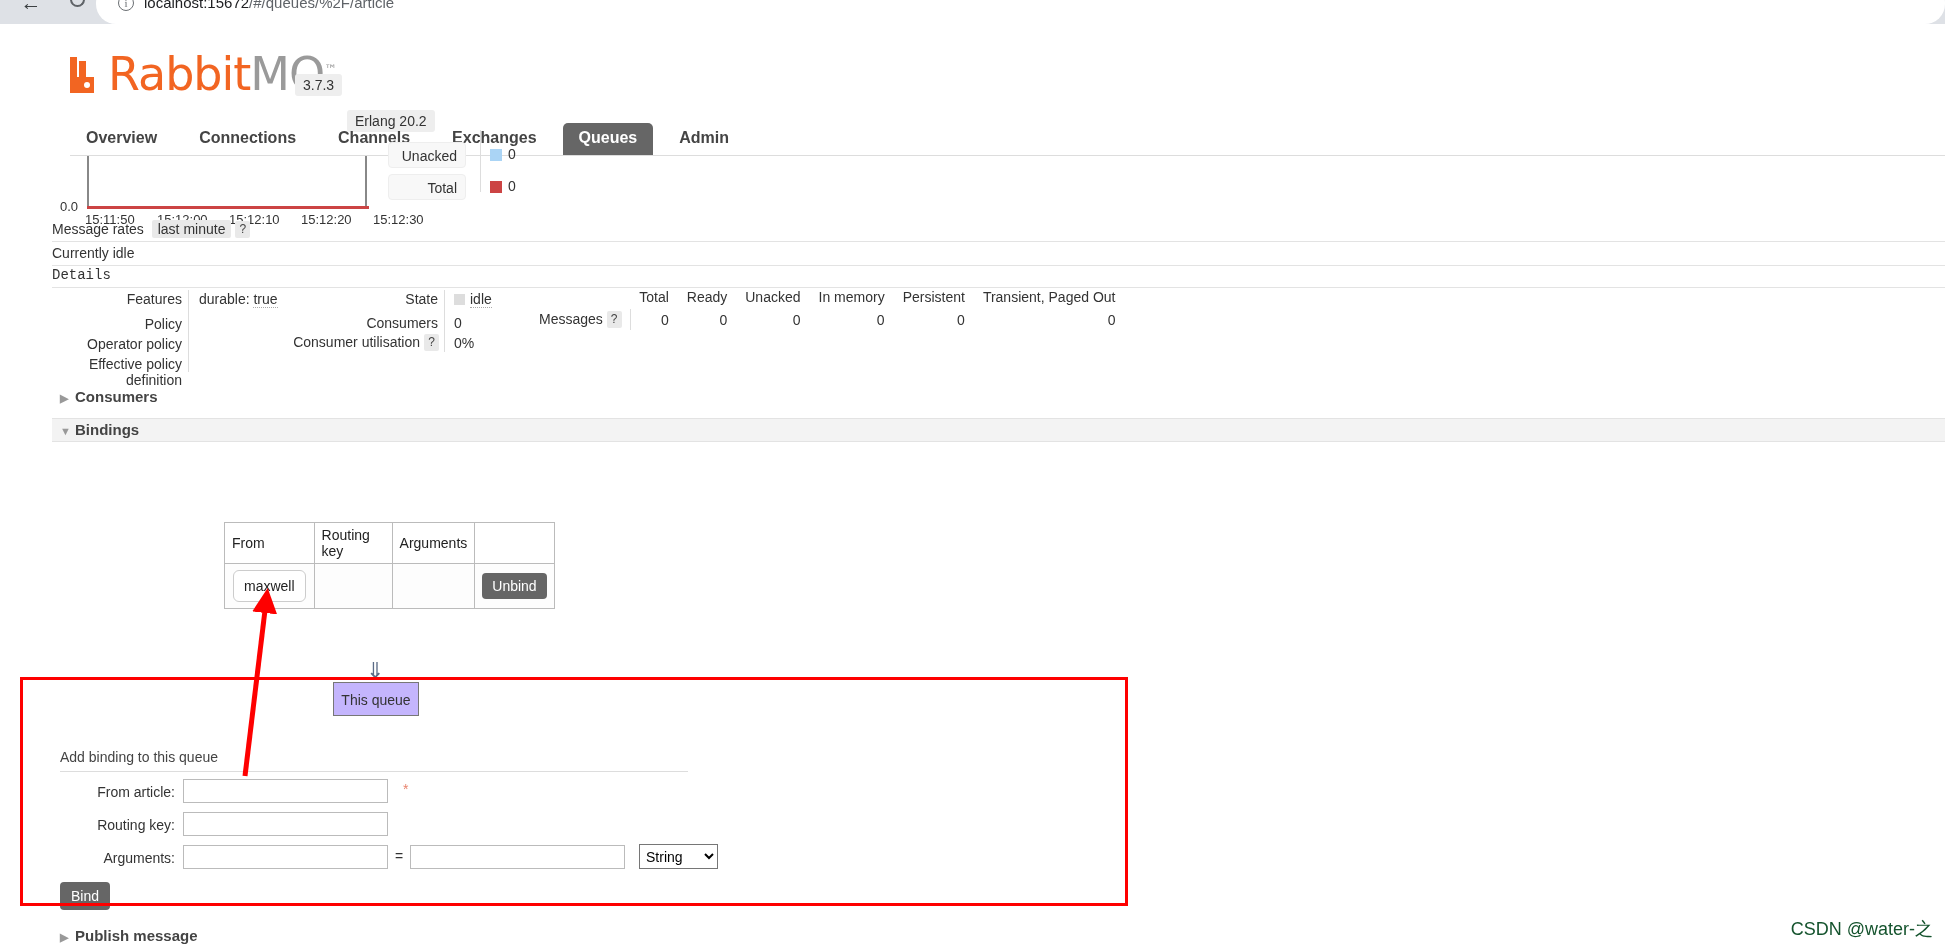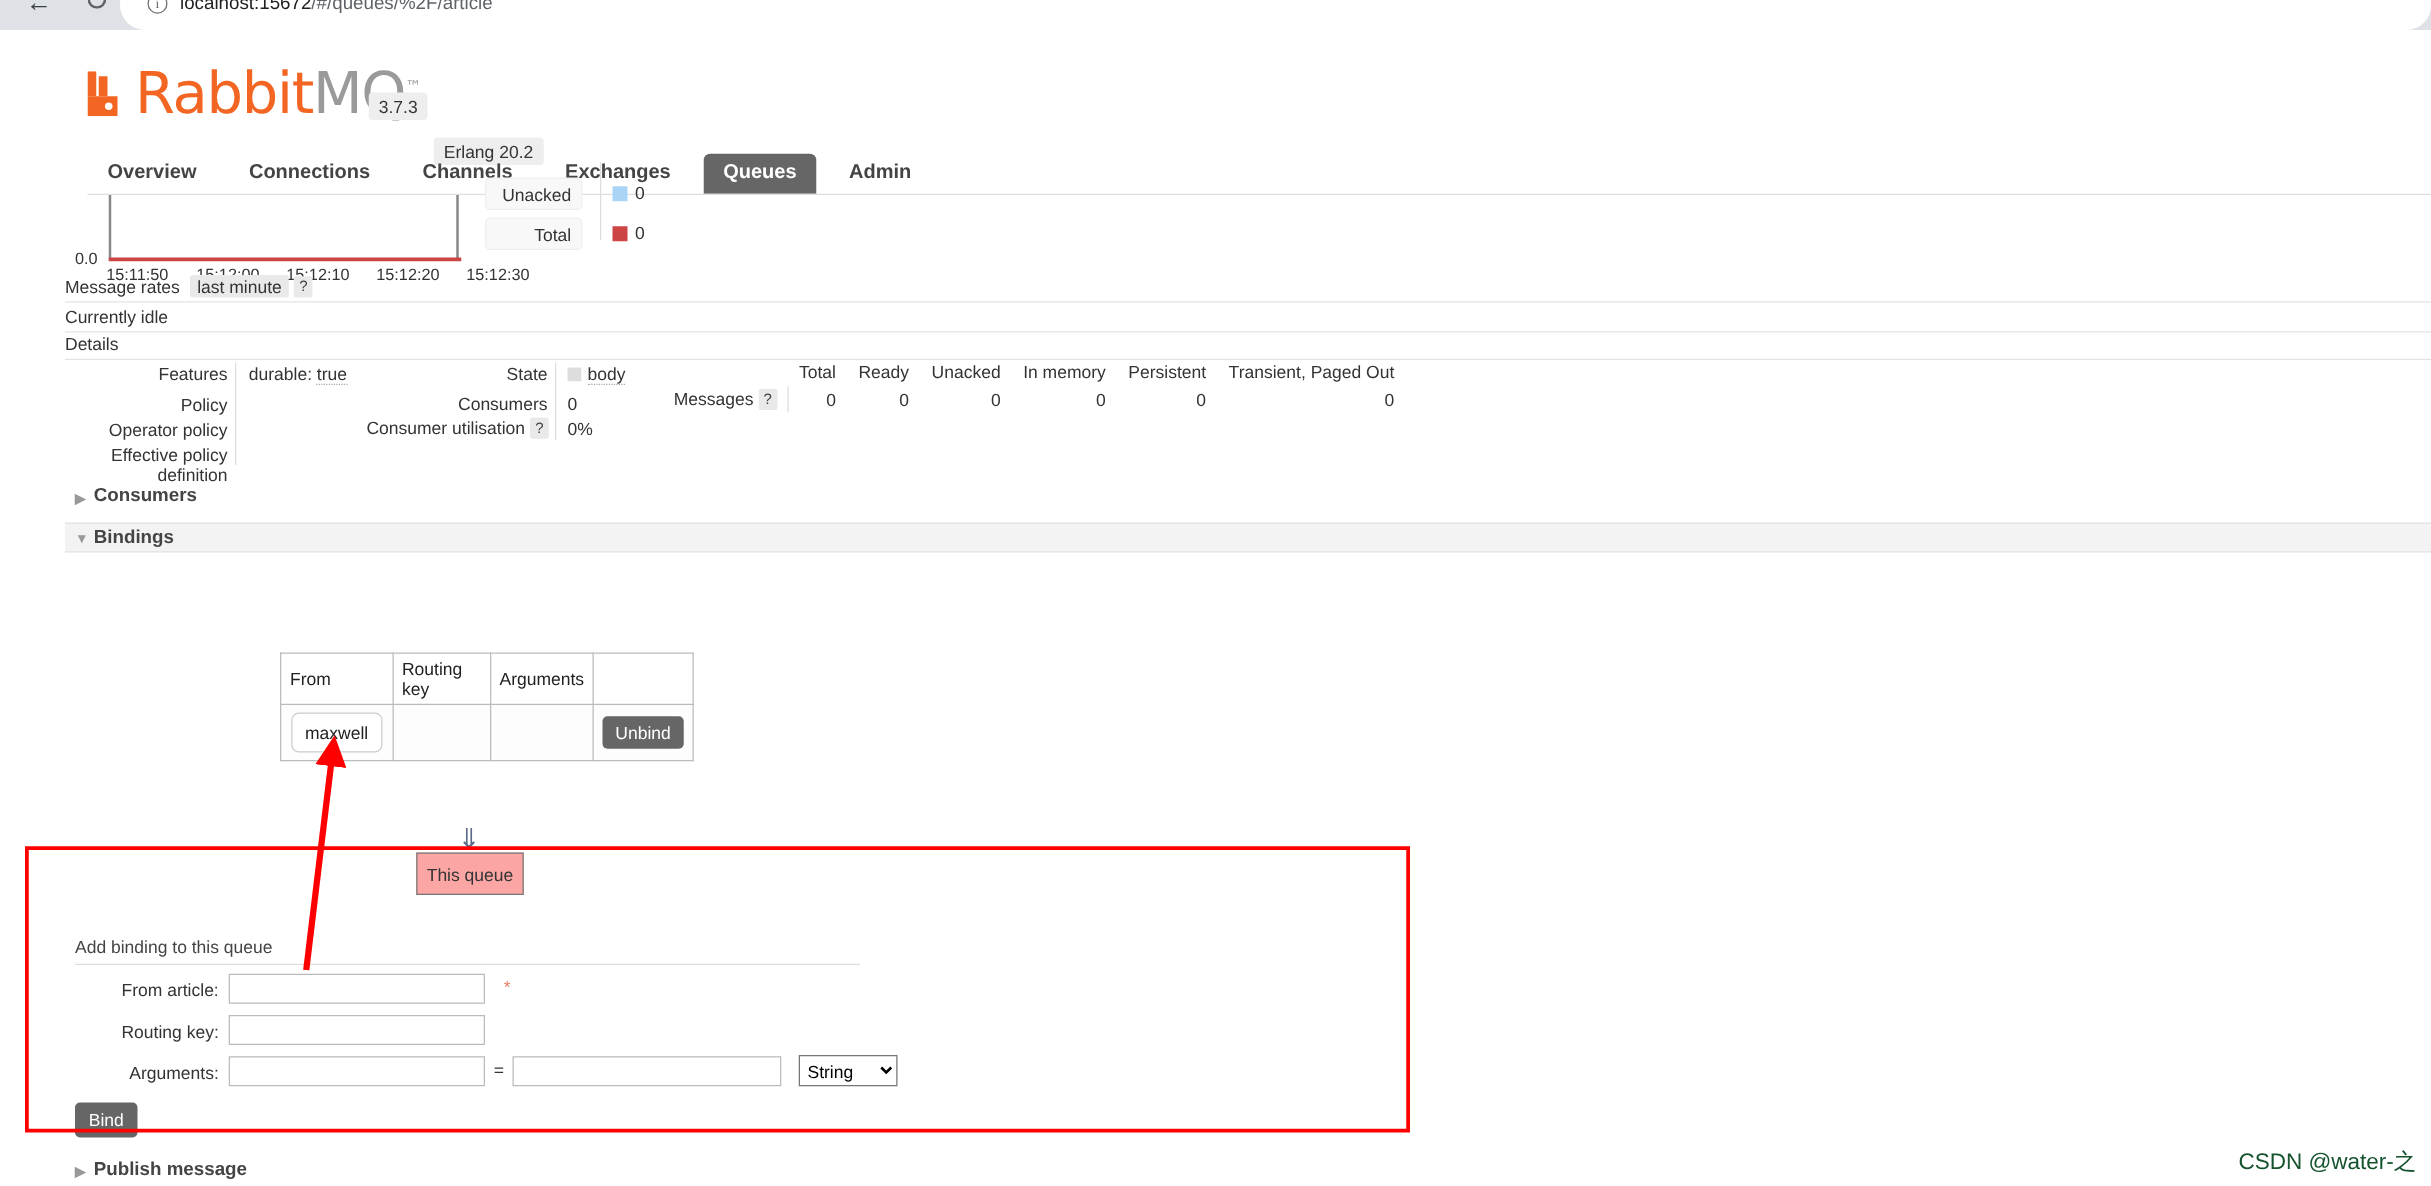--- a/index.html
+++ b/index.html
@@ -175,21 +175,21 @@
     display: inline-block; background: #666; color: #fff; border: 0; border-radius: 4px;
     padding: 5px 10px; font-size: 14px; cursor: pointer;
     font-family: "Liberation Sans", sans-serif;
   }
 
   .dblarrow {
     position: absolute; left: 366px; top: 634px; font-size: 22px; color: #5b6b86;
   }
   .thisqueue {
     position: absolute; left: 333px; top: 658px; width: 86px; height: 34px;
-    border: 1px solid #777; background: #fca5a5; text-align: center;
+    border: 1px solid #777; background: #c4b5fd; text-align: center;
     line-height: 34px; font-size: 14px; color: #333;
   }
 
   
   .form-title { position: absolute; left: 60px; top: 725px; font-size: 14px; color: #444; }
   .form-rule { position: absolute; left: 60px; top: 747px; width: 628px; height: 1px; background: #ddd; }
   .frow { position: absolute; font-size: 14px; color: #333; }
   .flabel { position: absolute; text-align: right; font-size: 14px; color: #333; }
   .finput {
     position: absolute; height: 24px; border: 1px solid #bbb; background: #fff;
@@ -274,34 +274,34 @@
     <div class="msg-rates">
       <span>Message rates</span>
       <span class="pill">last minute</span>
       <span class="qmark">?</span>
     </div>
     <div class="rule" style="top:217px;"></div>
 
     <div class="sec-label" style="left:52px; top:221px;">Currently idle</div>
     <div class="rule" style="top:241px;"></div>
 
-    <div class="sec-label" style="left:52px; top:243px;">Details</div>
+    <div class="sec-label" style="left:52px; top:243px;font-family:Liberation Mono, monospace;">Details</div>
     <div class="rule" style="top:263px;"></div>
 
     <div class="vline" style="left:188px; top:266px; height:82px;"></div>
     <div class="dt dt-label" style="left:40px; top:267px; width:142px;">Features</div>
     <div class="dt dt-val" style="left:199px; top:267px;">durable:&nbsp;<span class="dotted">true</span></div>
 
     <div class="dt dt-label" style="left:40px; top:292px; width:142px;">Policy</div>
     <div class="dt dt-label" style="left:40px; top:312px; width:142px;">Operator policy</div>
     <div class="dt dt-label" style="left:40px; top:332px; width:142px;">Effective policy definition</div>
 
     <div class="vline" style="left:444px; top:266px; height:62px;"></div>
     <div class="dt dt-label" style="left:300px; top:267px; width:138px;">State</div>
-    <div class="dt dt-val" style="left:454px; top:267px;"><span class="statebox"></span><span class="dotted">body</span></div>
+    <div class="dt dt-val" style="left:454px; top:267px;"><span class="statebox"></span><span class="dotted">idle</span></div>
 
     <div class="dt dt-label" style="left:300px; top:291px; width:138px;">Consumers</div>
     <div class="dt dt-val" style="left:454px; top:291px;">0</div>
 
     <div class="dt dt-label" style="left:270px; top:310px; width:150px;">Consumer utilisation</div>
     <span class="qmark" style="position:absolute; left:424px; top:310px;">?</span>
     <div class="dt dt-val" style="left:454px; top:311px;">0%</div>
 
     <div class="stats">
       <table>

